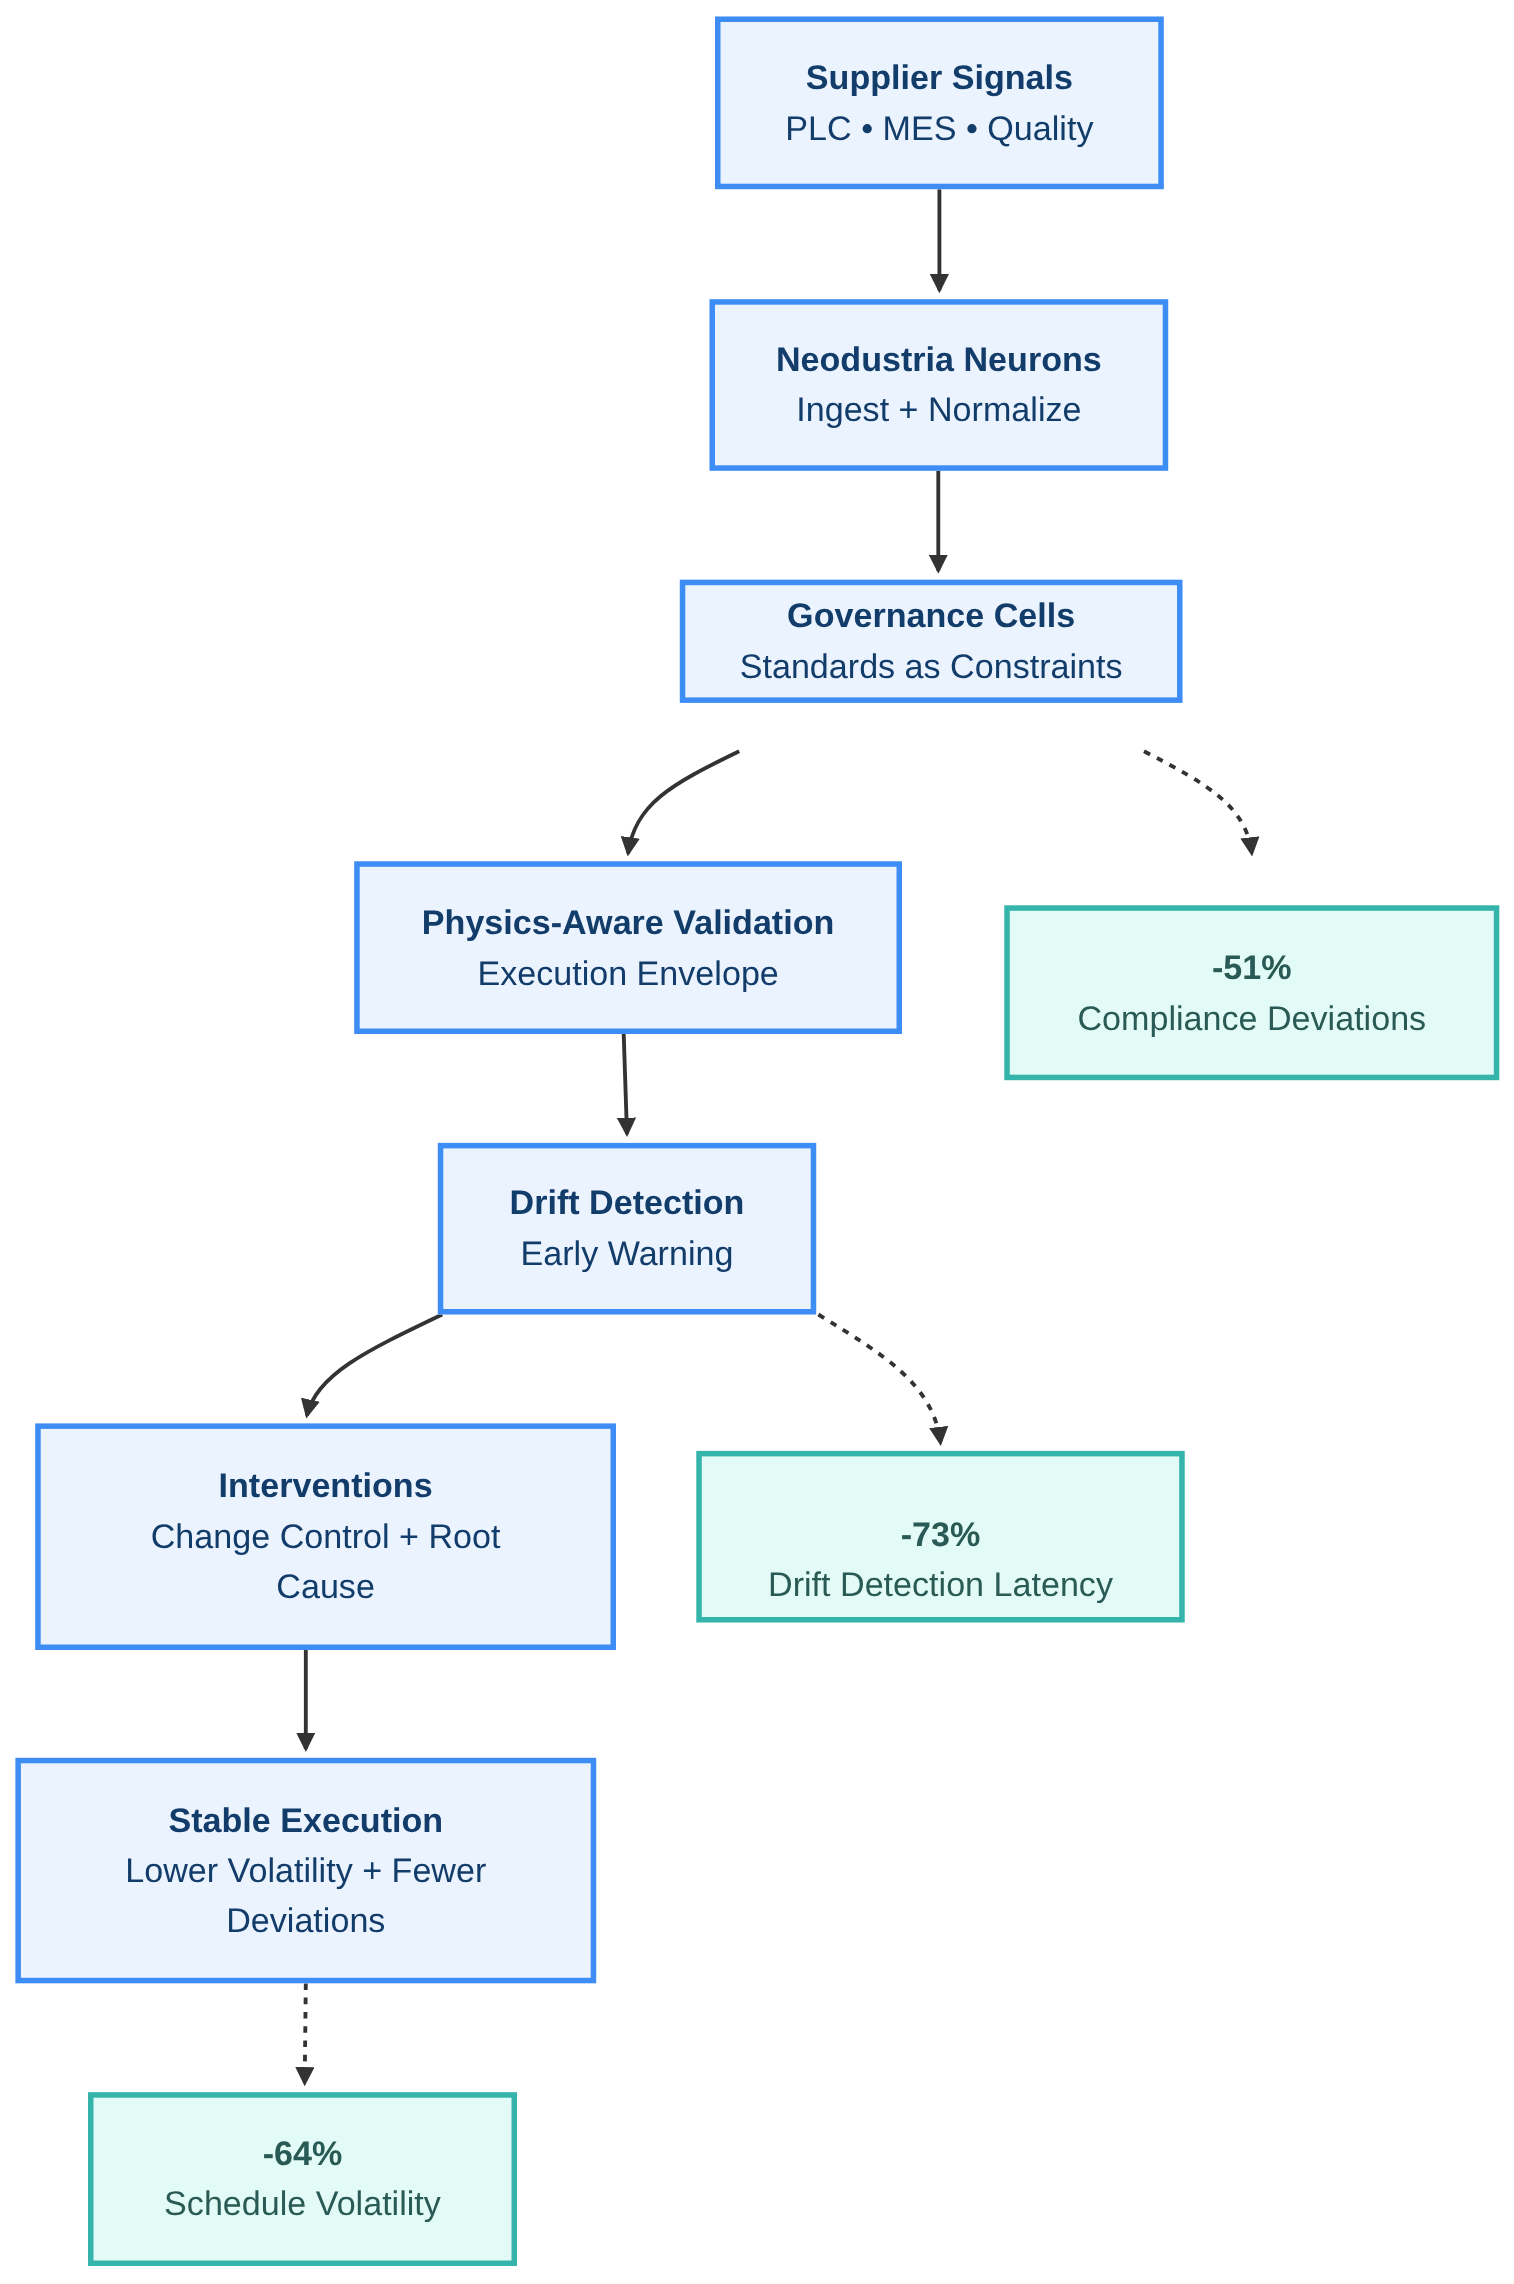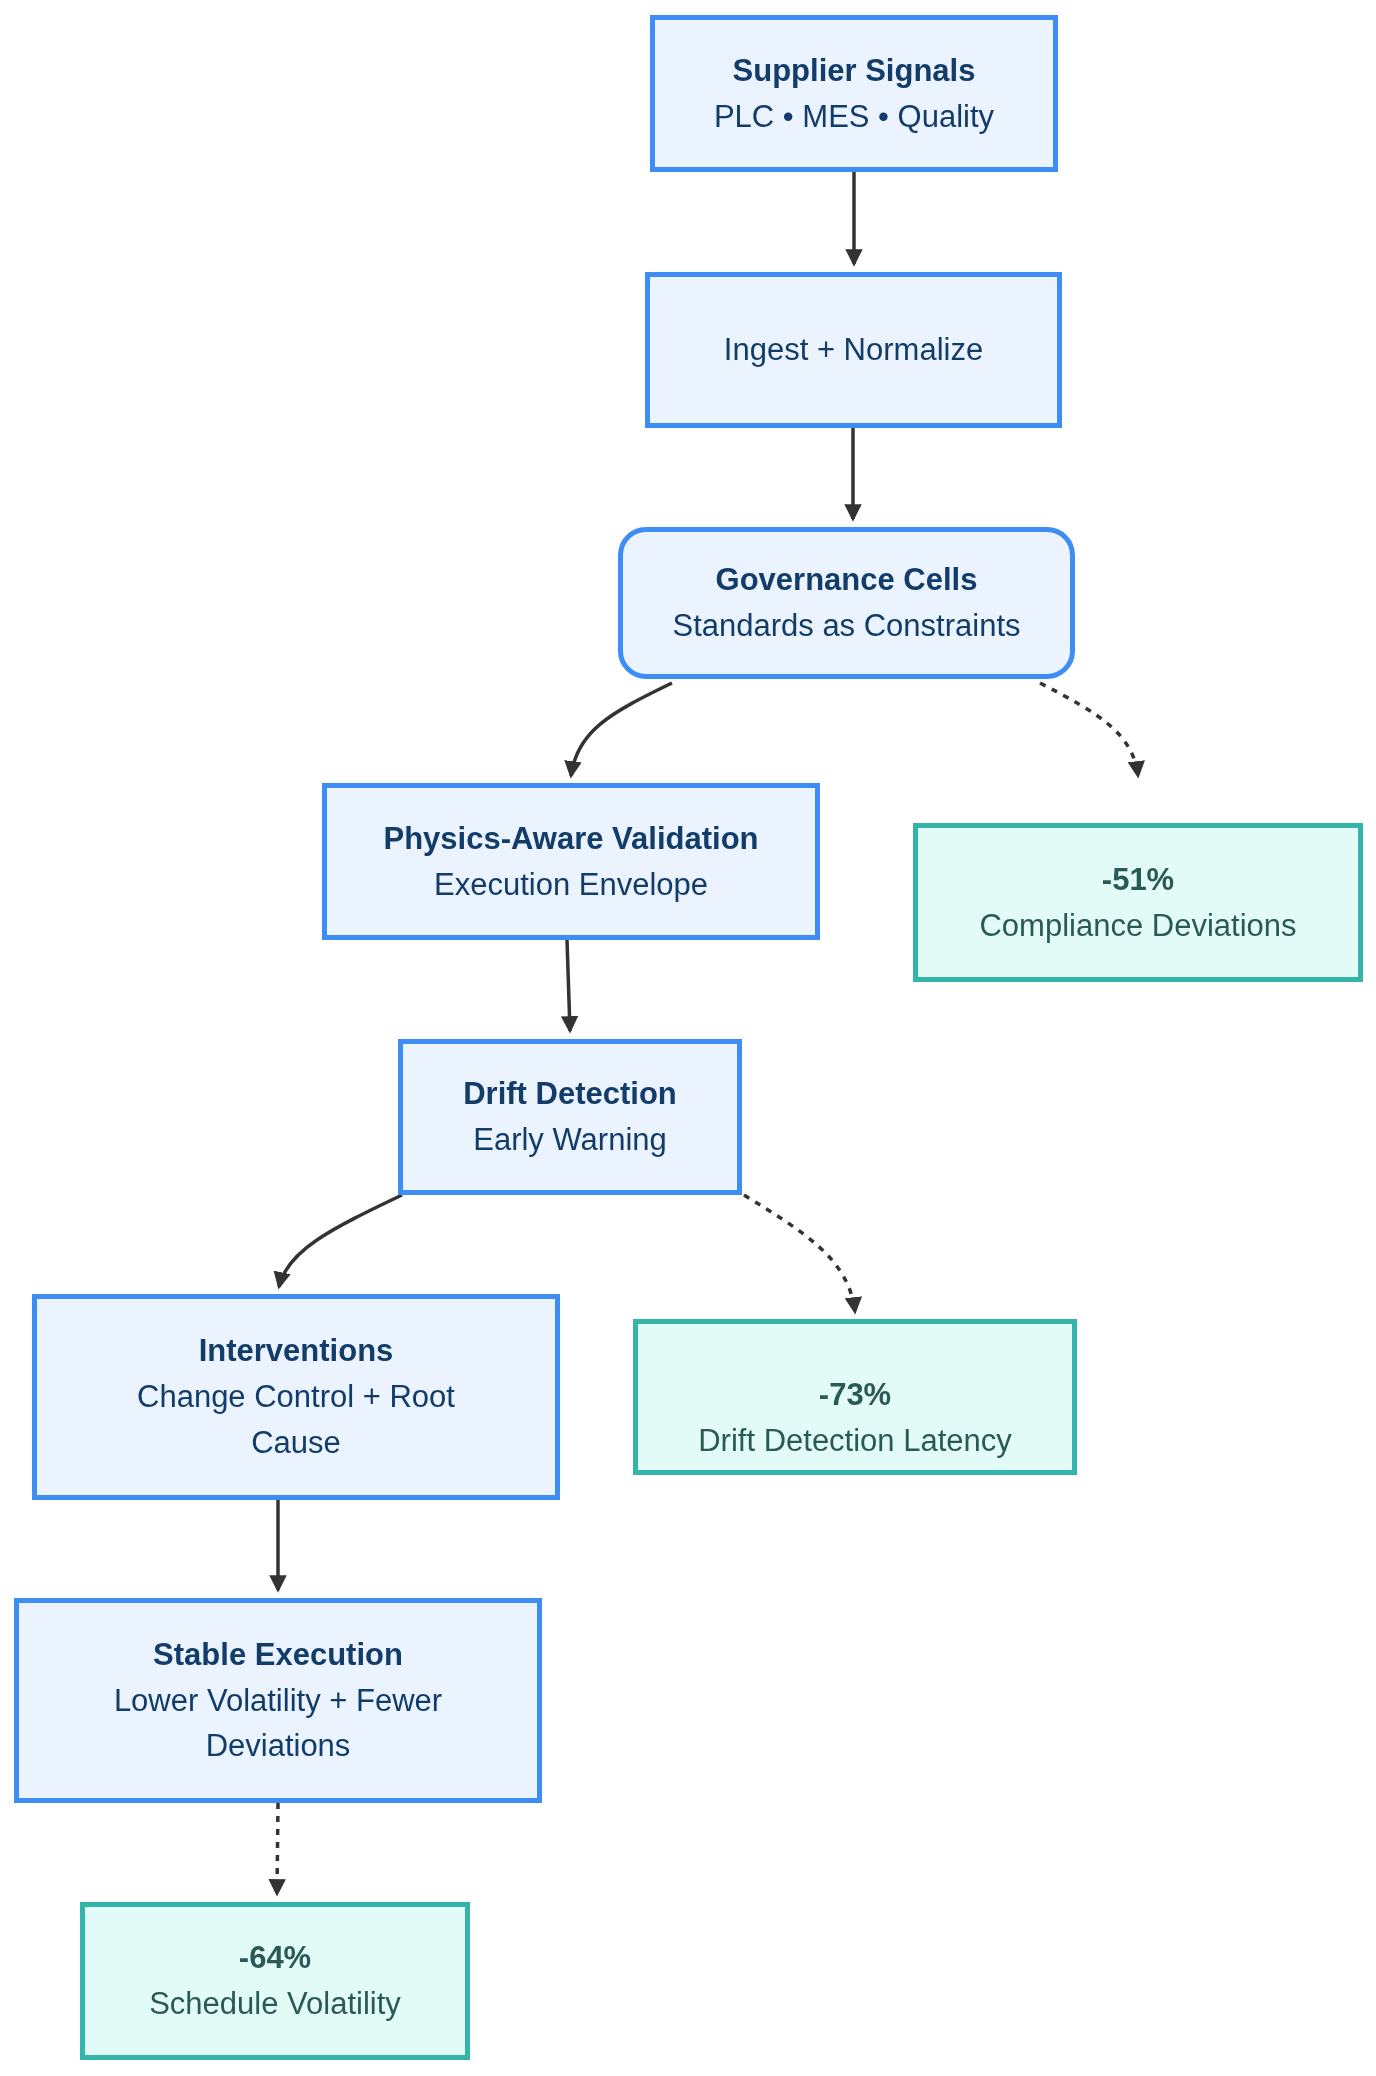--- a/index.html
+++ b/index.html
@@ -61,21 +61,21 @@
     font-weight: 400;
   }
   .wrap-narrow .node-subtitle {
     max-width: 392px;
     margin: 0 auto;
   }
 
   
   #node-supplier      { left: 650px;  top: 15px;   width: 408px; height: 157px; }
   #node-neurons       { left: 645px;  top: 272px;  width: 417px; height: 156px; }
-  #node-governance    { left: 618px;  top: 527px;  width: 457px; height: 152px; border-radius: 28px; }
+  #node-governance    { left: 618px;  top: 527px;  width: 457px; height: 112px; }
   #node-pav           { left: 322px;  top: 783px;  width: 498px; height: 157px; }
   #node-kpi-compliance{ left: 913px;  top: 783px;  width: 450px; height: 159px; margin-top: 40px; }
   #node-drift         { left: 398px;  top: 1039px; width: 344px; height: 156px; }
   #node-interventions { left: 32px;   top: 1294px; width: 528px; height: 206px; }
   #node-kpi-drift     { left: 633px;  top: 1319px; width: 444px; height: 156px; justify-content: flex-end; }
   #node-stable        { left: 14px;   top: 1598px; width: 528px; height: 205px; }
   #node-kpi-schedule  { left: 80px;   top: 1902px; width: 390px; height: 158px; }
 </style>
 </head>
 <body>
@@ -98,20 +98,21 @@
     <path class="edge" d="M278,1500 L278,1590" marker-end="url(#arrow)"></path>
     <path class="edge dotted" d="M278,1803 L277,1894" marker-end="url(#arrow)"></path>
   </svg>
 
   <div class="node process" id="node-supplier">
     <div class="node-title">Supplier Signals</div>
     <div class="node-subtitle">PLC • MES • Quality</div>
   </div>
 
   <div class="node process" id="node-neurons">
+    <div class="node-title">Neodustria Neurons</div>
     <div class="node-subtitle">Ingest + Normalize</div>
   </div>
 
   <div class="node process" id="node-governance">
     <div class="node-title">Governance Cells</div>
     <div class="node-subtitle">Standards as Constraints</div>
   </div>
 
   <div class="node process" id="node-pav">
     <div class="node-title">Physics-Aware Validation</div>

